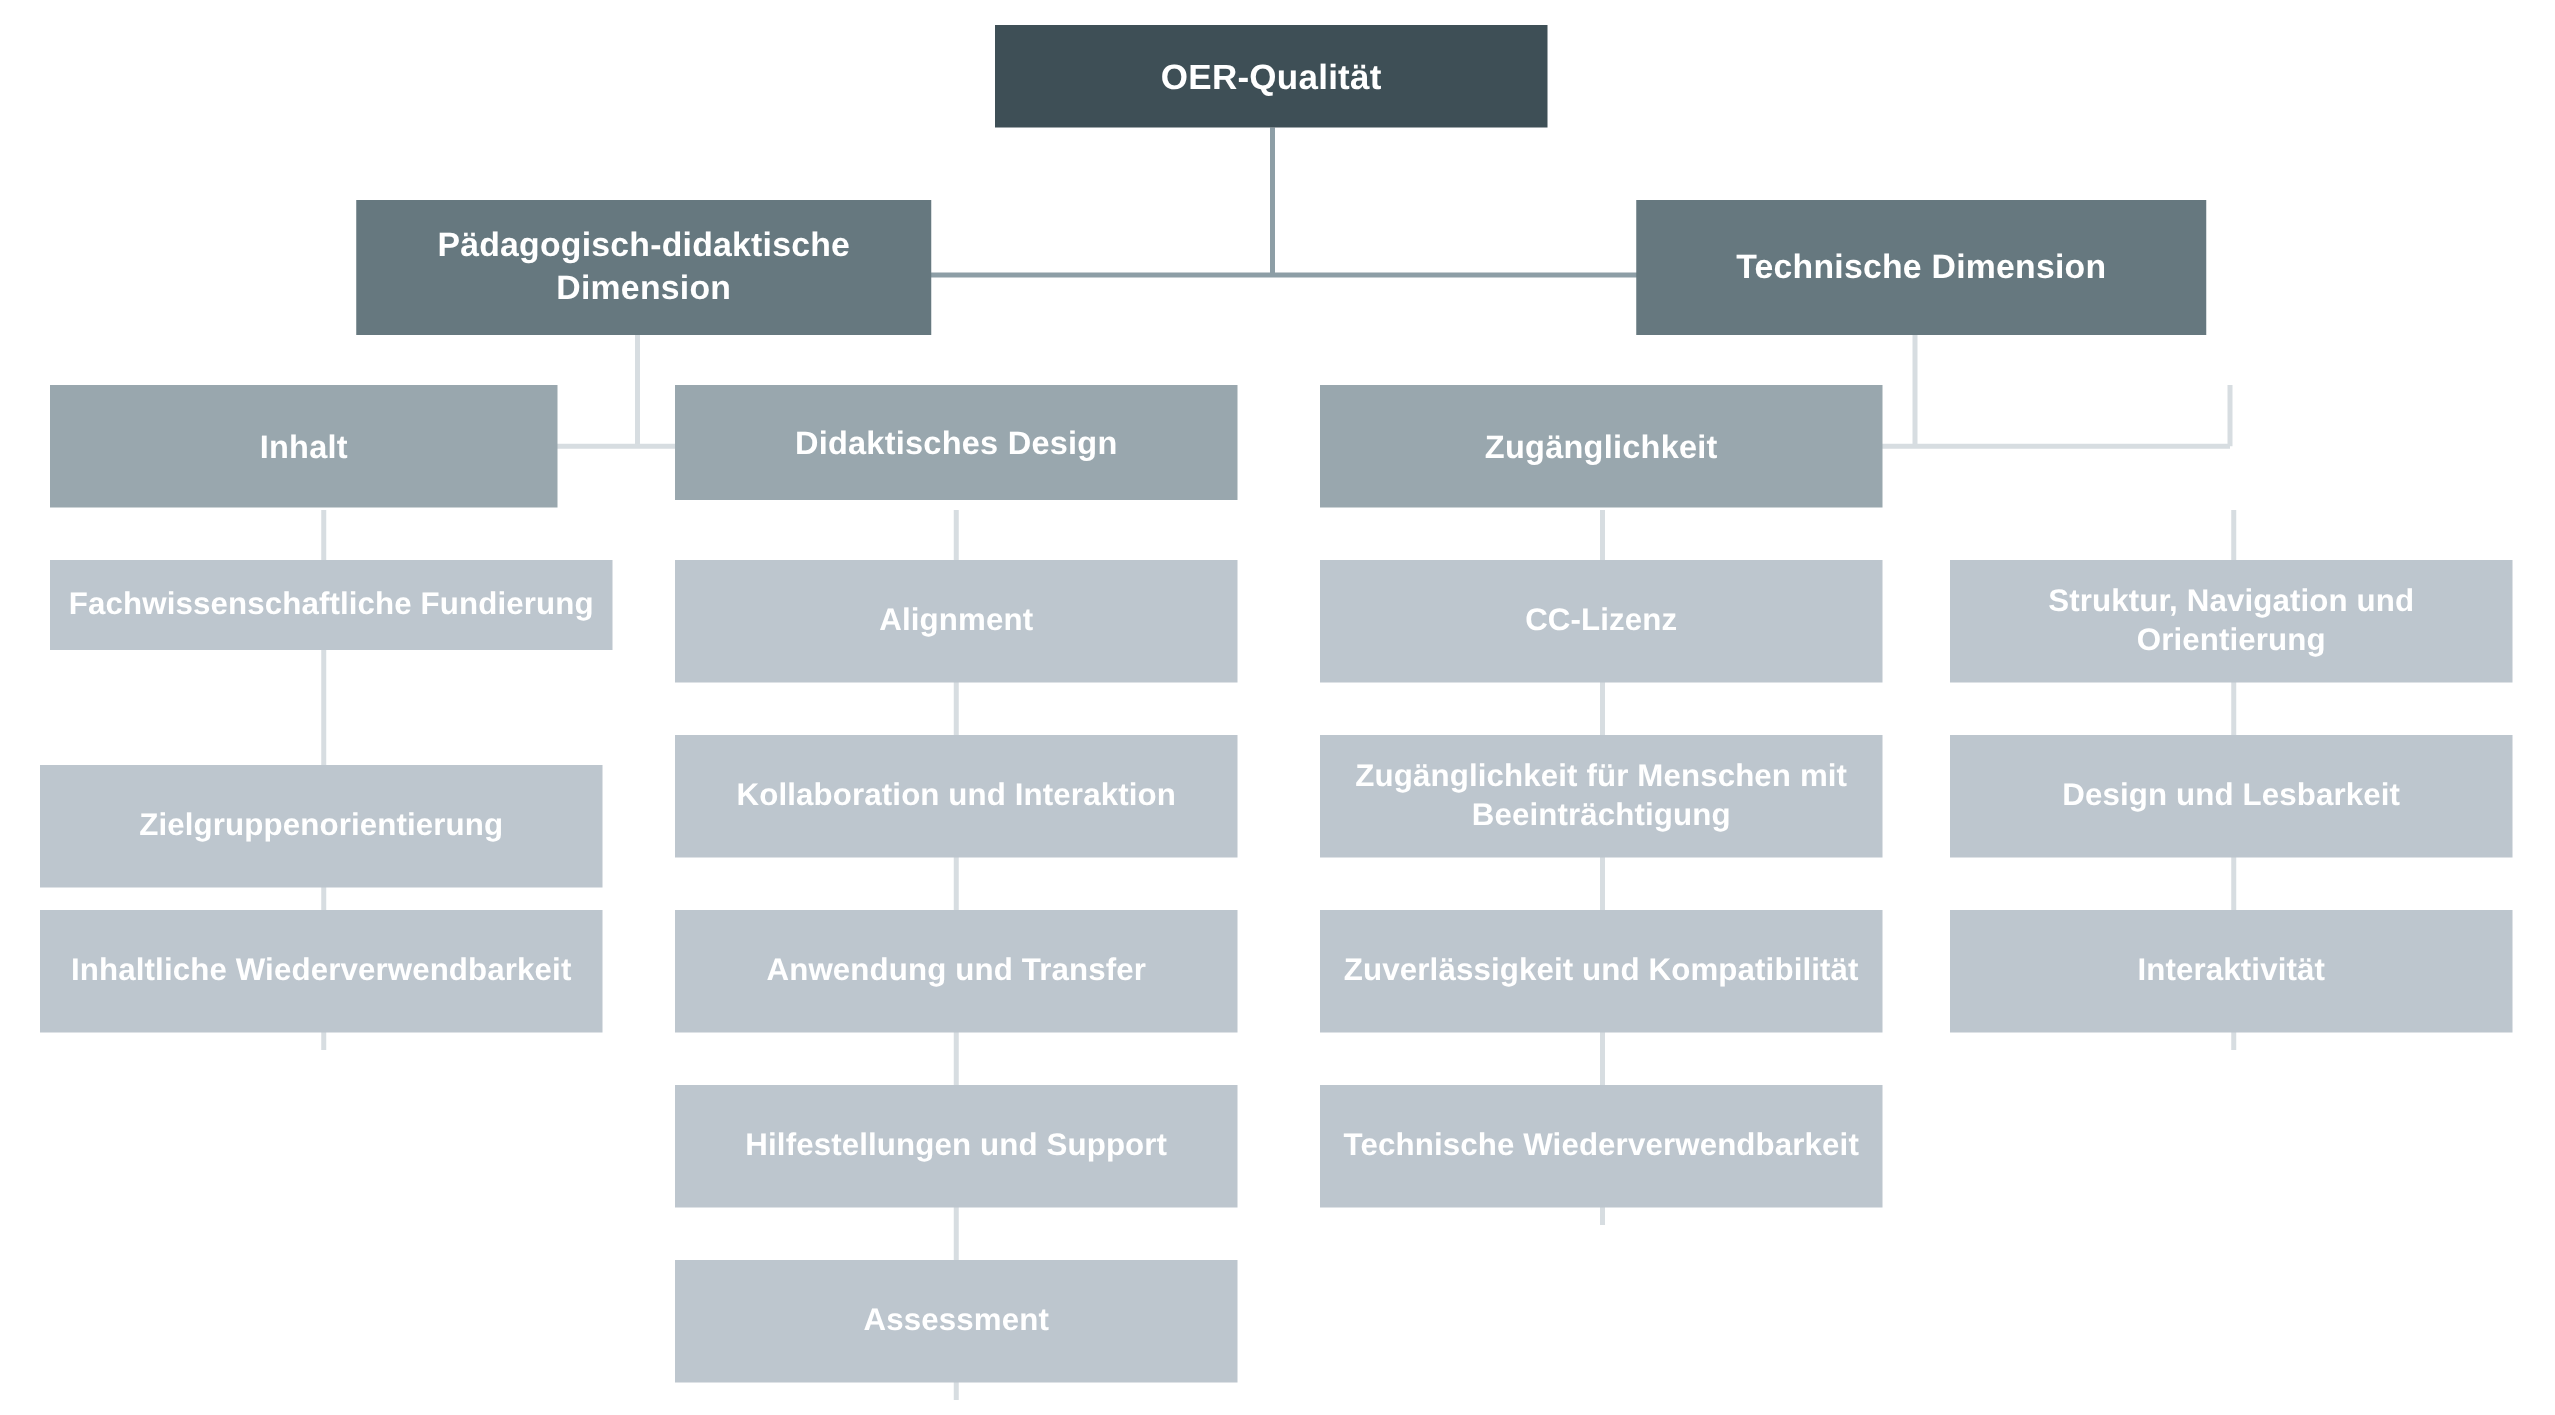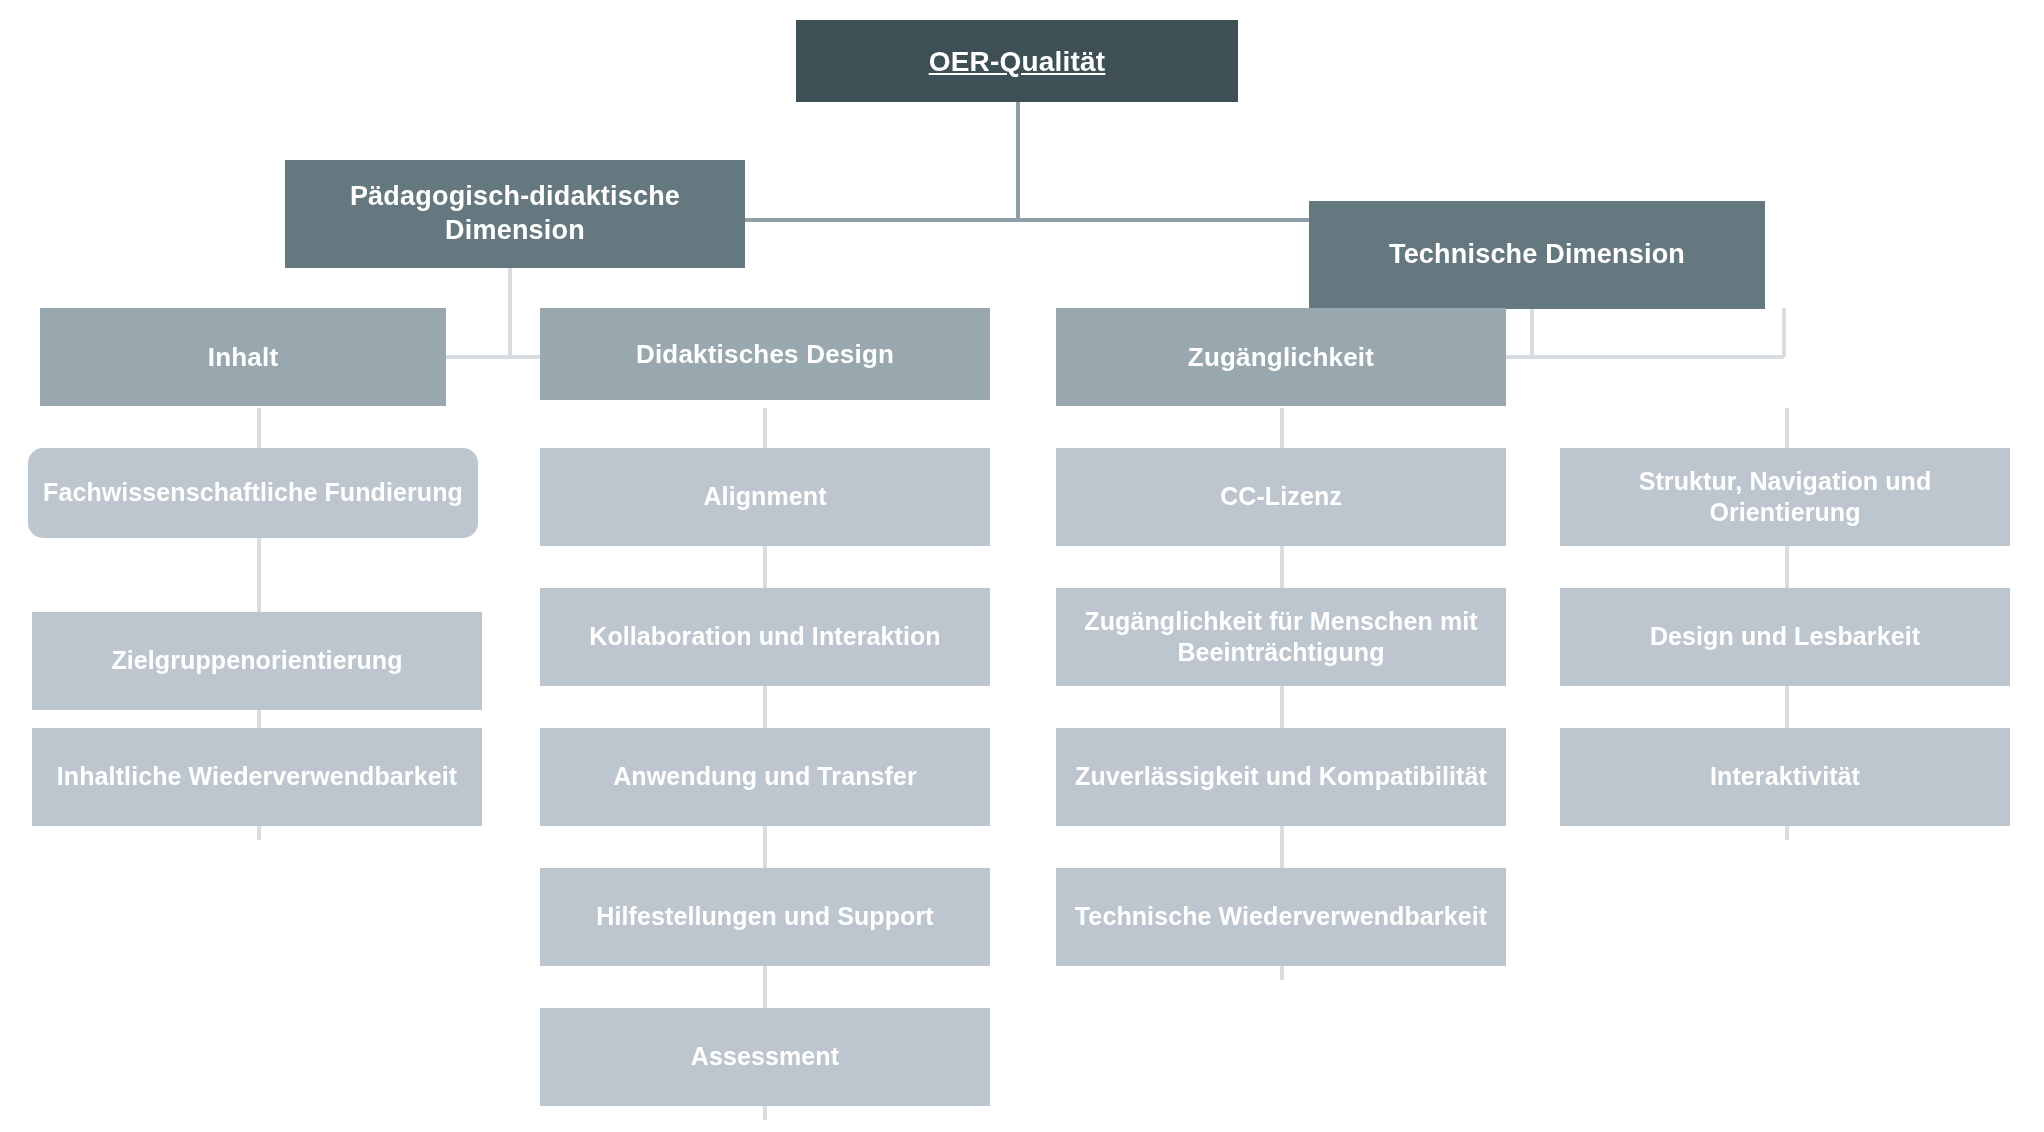--- a/index.html
+++ b/index.html
@@ -13,21 +13,21 @@
     display:flex;
     align-items:center;
     justify-content:center;
     text-align:center;
     color:#ffffff;
     font-weight:700;
     line-height:1.25;
     padding:4px 10px;
     z-index:3;
   }
-  .lvl-root{background:#3e4f56;font-size:28px;letter-spacing:.2px;text-decoration:underline;}
+  .lvl-root{background:#3e4f56;font-size:28px;letter-spacing:.2px;}
   .lvl-dim {background:#66787f;font-size:27px;letter-spacing:.2px;}
   .lvl-cat {background:#99a7ae;font-size:26px;letter-spacing:.2px;}
   .lvl-item{background:#bdc6ce;font-size:25px;letter-spacing:.1px;}
 
   .conn{position:absolute;background:#8d9ea6;z-index:1;}
   .conn.v{width:4px;}
   .conn.h{height:4px;}
   .conn.light{background:#d7dde1;}
 </style>
 </head>
@@ -54,30 +54,30 @@
   <div class="conn v light" style="left: 763px; top: 408px; height: 712px; background: rgb(215, 221, 225);"></div>
 
   <div class="conn v light" style="left: 1280px; top: 408px; height: 572px; background: rgb(215, 221, 225);"></div>
 
   <div class="conn v light" style="left: 1785px; top: 408px; height: 432px; background: rgb(215, 221, 225);"></div>
 
   <div class="node lvl-root" style="left: 796px; top: 20px; width: 442px; height: 82px; background: rgb(62, 79, 86);">OER-Qualität</div>
 
   <div class="node lvl-dim" style="left: 285px; top: 160px; width: 460px; height: 108px; background: rgb(102, 120, 127);">Pädagogisch-didaktische Dimension</div>
 
-  <div class="node lvl-dim" style="left: 1309px; top: 160px; width: 456px; height: 108px; background: rgb(102, 120, 127); margin-top: 41px;">Technische Dimension</div>
+  <div class="node lvl-dim" style="left: 1309px; top: 160px; width: 456px; height: 108px; background: rgb(102, 120, 127);">Technische Dimension</div>
 
   <div class="node lvl-cat" style="left: 40px; top: 308px; width: 406px; height: 98px; background: rgb(153, 167, 174);">Inhalt</div>
 
   <div class="node lvl-cat" style="left: 540px; top: 308px; width: 450px; height: 92px; background: rgb(153, 167, 174);">Didaktisches Design</div>
 
   <div class="node lvl-cat" style="left: 1056px; top: 308px; width: 450px; height: 98px; background: rgb(153, 167, 174);">Zugänglichkeit</div>
 
 
-  <div class="node lvl-item" style="left: 28px; top: 448px; width: 450px; height: 90px; background: rgb(189, 198, 206); border-radius: 15px;">Fachwissenschaftliche Fundierung</div>
+  <div class="node lvl-item" style="left: 40px; top: 448px; width: 450px; height: 72px; background: rgb(189, 198, 206);">Fachwissenschaftliche Fundierung</div>
   <div class="node lvl-item" style="left: 32px; top: 588px; width: 450px; height: 98px; background: rgb(189, 198, 206); margin-top: 24px;">Zielgruppenorientierung</div>
   <div class="node lvl-item" style="left: 32px; top: 728px; width: 450px; height: 98px; background: rgb(189, 198, 206);">Inhaltliche Wiederverwendbarkeit</div>
 
   <div class="node lvl-item" style="left: 540px; top: 448px; width: 450px; height: 98px; background: rgb(189, 198, 206);">Alignment</div>
   <div class="node lvl-item" style="left: 540px; top: 588px; width: 450px; height: 98px; background: rgb(189, 198, 206);">Kollaboration und Interaktion</div>
   <div class="node lvl-item" style="left: 540px; top: 728px; width: 450px; height: 98px; background: rgb(189, 198, 206);">Anwendung und Transfer</div>
   <div class="node lvl-item" style="left: 540px; top: 868px; width: 450px; height: 98px; background: rgb(189, 198, 206);">Hilfestellungen und Support</div>
   <div class="node lvl-item" style="left: 540px; top: 1008px; width: 450px; height: 98px; background: rgb(189, 198, 206);">Assessment</div>
 
   <div class="node lvl-item" style="left: 1056px; top: 448px; width: 450px; height: 98px; background: rgb(189, 198, 206);">CC-Lizenz</div>

